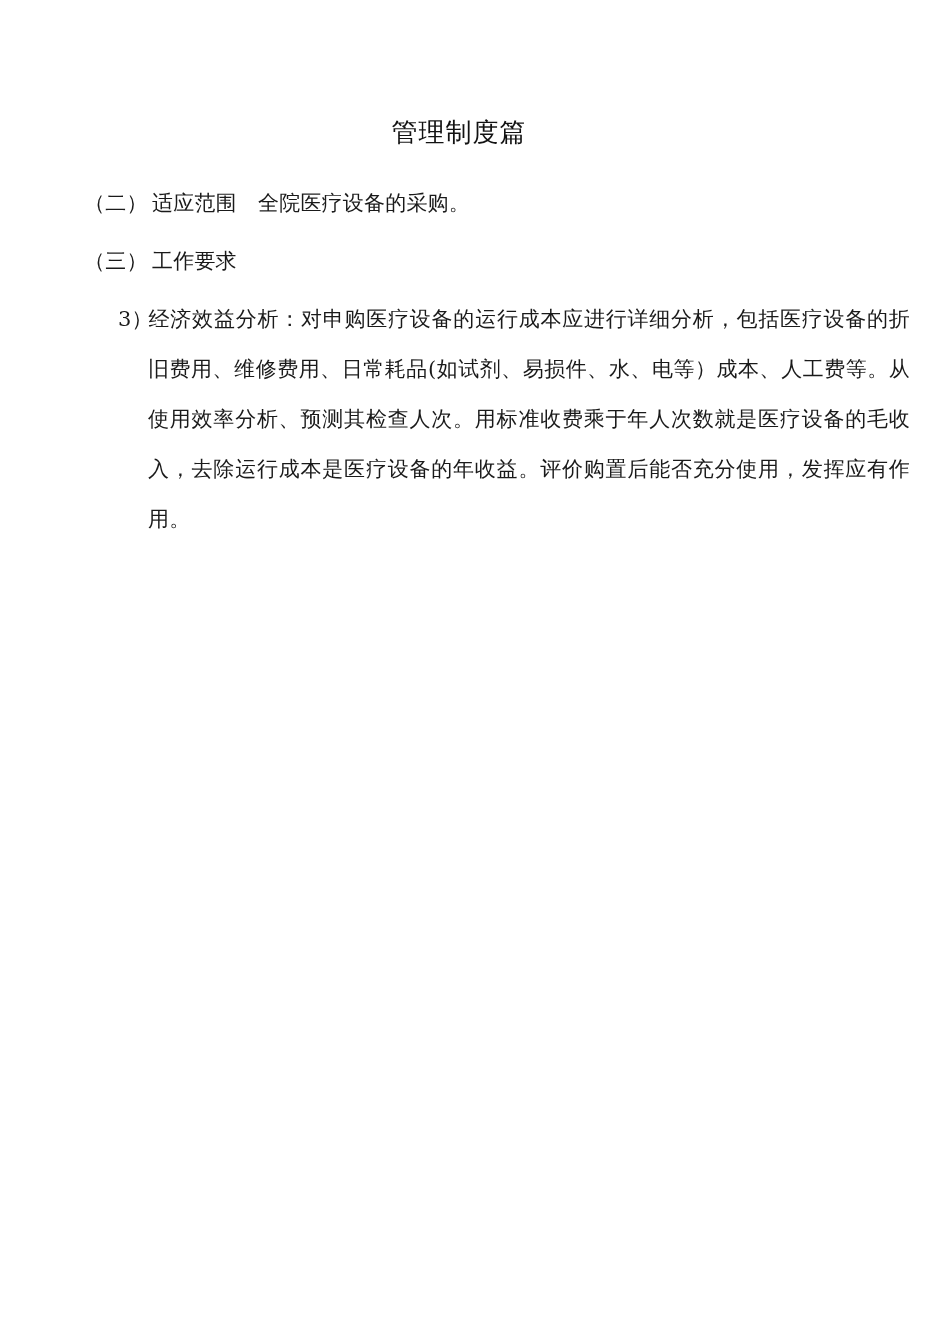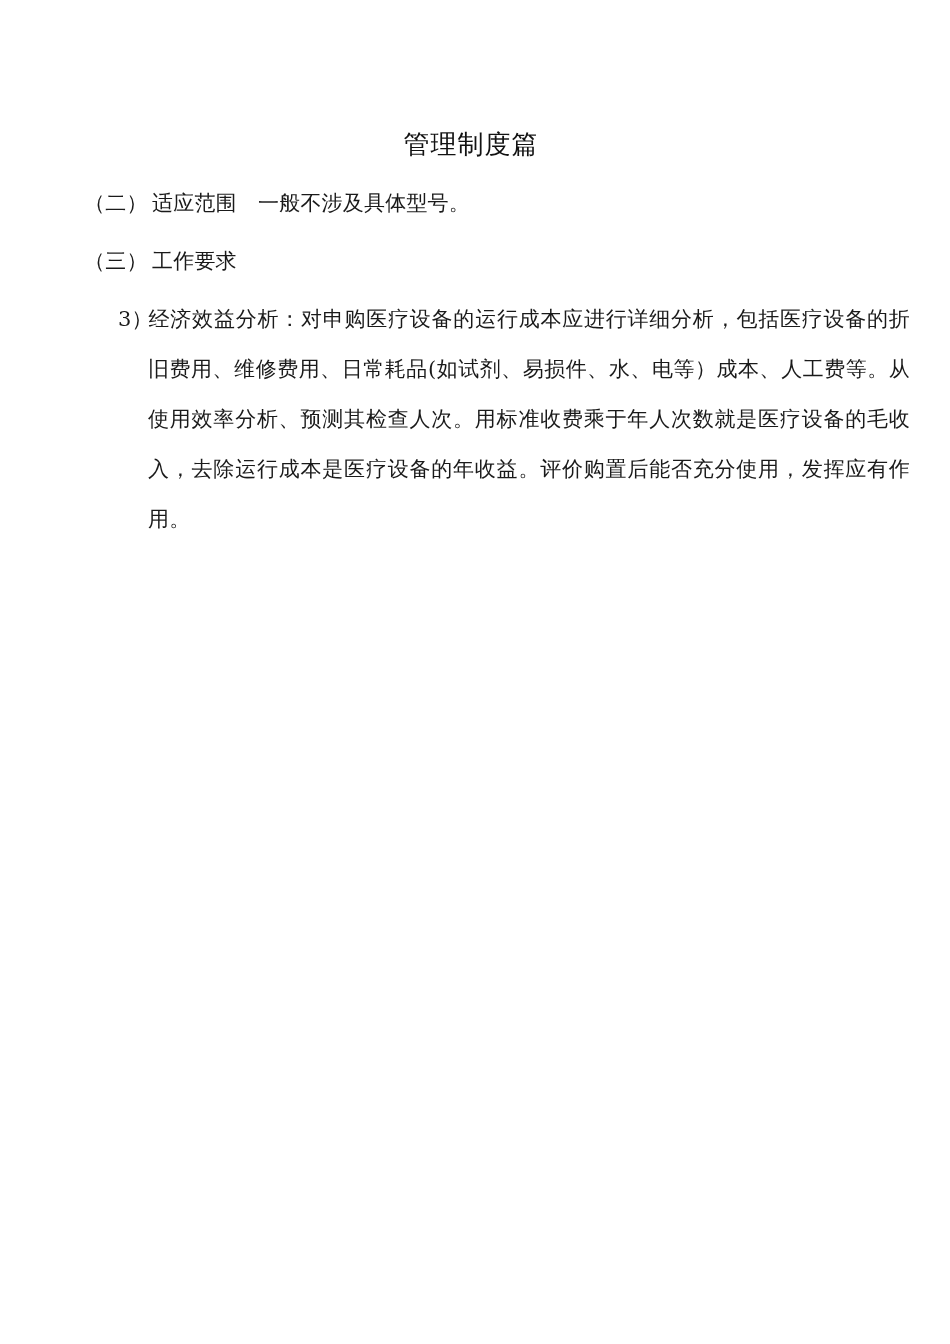--- a/index.html
+++ b/index.html
@@ -17,21 +17,21 @@
   .page {
     position: relative;
     width: 950px;
     height: 1344px;
     background: #ffffff;
     box-sizing: border-box;
     padding: 0;
     overflow: hidden;
   }
   .doc-title {
-    margin: 16px;
+    margin: 4px;
     padding: 0;
     position: absolute;
     top: 108px;
     left: 0;
     width: 910px;
     text-align: center;
     font-size: 26px;
     font-weight: normal;
     letter-spacing: 1px;
     line-height: 40px;
@@ -90,21 +90,21 @@
 <body>
 
 <div class="page">
 
   <h1 class="doc-title">管理制度篇</h1>
 
   <div class="body-block">
 
 
 
-    <p class="para lvl2"><span class="marker">（二）</span><span>适应范围　一般不涉及具体型号。</span></p>
+    <p class="para lvl2"><span class="marker">（二）</span><span>适应范围　全院医疗设备的采购。</span></p>
 
     <p class="para lvl2"><span class="marker">（三）</span><span>工作要求</span></p>
 
 
 
     <p class="para lvl3"><span class="marker">3）</span><span>经济效益分析：对申购医疗设备的运行成本应进行详细分析，包括医疗设备的折旧费用、维修费用、日常耗品(如试剂、易损件、水、电等）成本、人工费等。从使用效率分析、预测其检查人次。用标准收费乘于年人次数就是医疗设备的毛收入，去除运行成本是医疗设备的年收益。评价购置后能否充分使用，发挥应有作用。</span></p>
 
   </div>
 </div>
 

